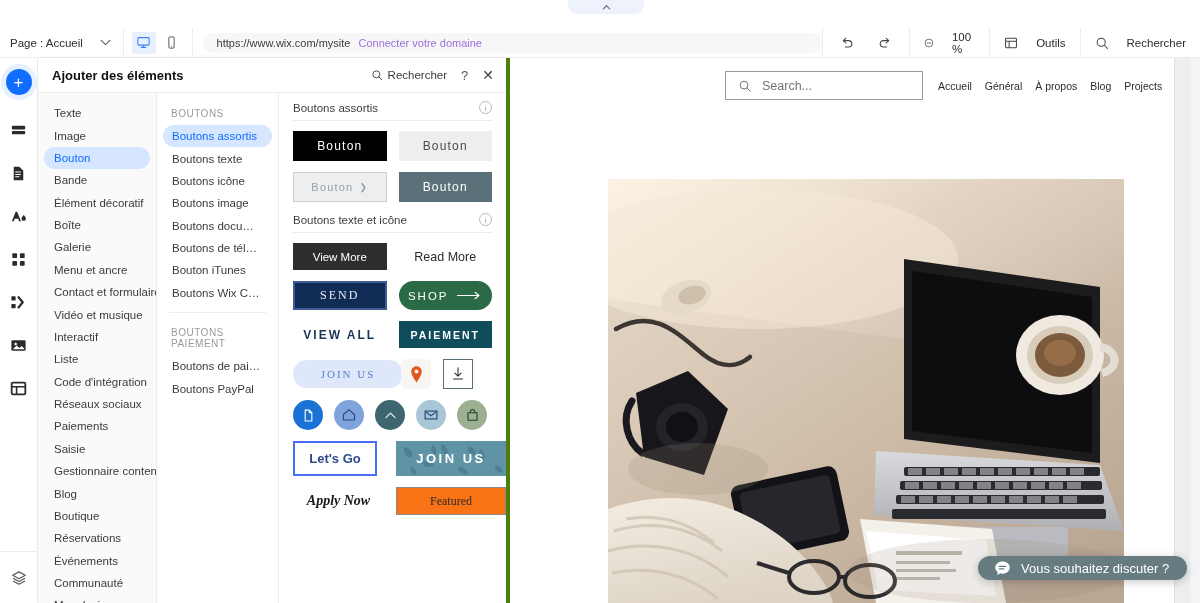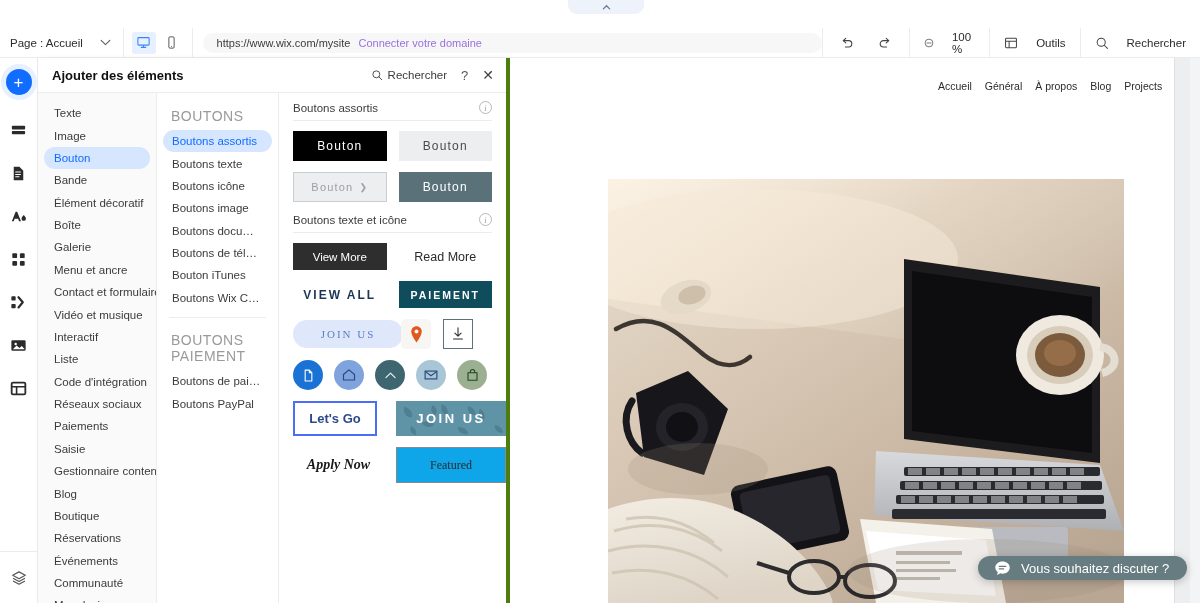--- a/index.html
+++ b/index.html
@@ -133,21 +133,21 @@
     font-size:11.5px; color:#3b3b3b; padding: 5.2px 10px; margin: 0 6px;
     border-radius: 11px; cursor:pointer; white-space:nowrap;
   }
   .cat.active { background:#d6e6ff; color:#116dff; }
 
   
   .subs {
     width: 122px; background:#fff; border-right:1px solid #ececec; padding-top: 9px;
   }
   .sub-head {
-    font-size:14px; letter-spacing:0.5px; color:#9a9a9a; padding: 6px 12px 6px 14px;
+    font-size:10px; letter-spacing:0.5px; color:#9a9a9a; padding: 6px 12px 6px 14px;
     text-transform:uppercase;
   }
   .sub {
     font-size:11.5px; color:#3b3b3b; padding: 5.2px 9px; margin: 0 6px;
     border-radius: 11px; cursor:pointer; white-space:nowrap;
     overflow:hidden; text-overflow:ellipsis;
   }
   .sub.active { background:#d6e6ff; color:#116dff; }
   .sub-divider { height:1px; background:#ececec; margin: 8px 12px; }
 
@@ -189,21 +189,21 @@
   .sq-pin { background:#f7f6f2; border-radius:5px; }
   .sq-dl { background:#fff; border:1px solid #5a7179; }
   .circ { width:30px; height:30px; border-radius:50%; display:flex; align-items:center; justify-content:center; cursor:pointer;}
   .s12 { border:2px solid #4a6ef5; color:#2b4a8a; background:#fff; height:35px; font-size:13px; width:84px;font-weight:bold;}
   .s13 { background:#5f93a6; color:#fff; height:35px; font-size:13px; letter-spacing:2.5px; font-weight:700;
          width:110px; position:relative; overflow:hidden;}
   .s13 .leaf { position:absolute; inset:0; opacity:0.33; }
   .s13 span { position:relative; z-index:2; }
   .s14 { background:transparent; color:#1a1a1a; height:28px; font-size:14px;
          font-family:"Liberation Serif", serif; font-style:italic; font-weight:700;}
-  .s15 { background:#0ea5e9; border:1px solid #8a8a8a; color:#2b2b2b; height:36px; font-size:12px;
+  .s15 { background:#f97316; border:1px solid #8a8a8a; color:#2b2b2b; height:28px; font-size:12px;
          font-family:"Liberation Serif", serif; width:110px;}
 
   
   .canvas-wrap {
     position:absolute; top:58px; left:510px; width:690px; height:545px;
     background:#eceef0; overflow:hidden;
   }
   .site {
     position:absolute; top:0; left:0; width:665px; height:545px; background:#fff;
     border-right:1px solid #e0e0e0;
@@ -477,20 +477,33 @@
 
         <div class="row">
           <div class="cell">
             <div class="s s5">View More</div>
           </div>
           <div class="cell">
             <div class="s s6">Read More</div>
           </div>
         </div>
 
+        <div class="row">
+          <div class="cell">
+            <div class="s s7">SEND</div>
+          </div>
+          <div class="cell">
+            <div class="s s8">
+              <span>SHOP</span>
+              <svg width="26" height="9" viewBox="0 0 28 10">
+                <path d="M0 5h24M19.5 1.4L24 5l-4.5 3.6" stroke="#fff" stroke-width="1.2" fill="none" stroke-linecap="round" stroke-linejoin="round"></path>
+              </svg>
+            </div>
+          </div>
+        </div>
 
         <div class="row">
           <div class="cell">
             <div class="s s9">VIEW ALL</div>
           </div>
           <div class="cell">
             <div class="s s10">PAIEMENT</div>
           </div>
         </div>
 
@@ -577,20 +590,27 @@
         </div>
 
       </div>
     </div>
   </div>
 
   <div class="canvas-wrap">
     <div class="site">
 
       <div class="site-header">
+        <div class="site-search">
+          <svg width="14" height="14" viewBox="0 0 18 18">
+            <circle cx="7.8" cy="7.8" r="5" fill="none" stroke="#666" stroke-width="1.2"></circle>
+            <path d="M11.5 11.5L15.8 15.8" stroke="#666" stroke-width="1.2" stroke-linecap="round"></path>
+          </svg>
+          <input type="text" placeholder="Search..." style="">
+        </div>
         <div class="site-nav">
           <a>Accueil</a>
           <a>Général</a>
           <a>À propos</a>
           <a>Blog</a>
           <a>Projects</a>
         </div>
       </div>
 
       <div class="hero">

